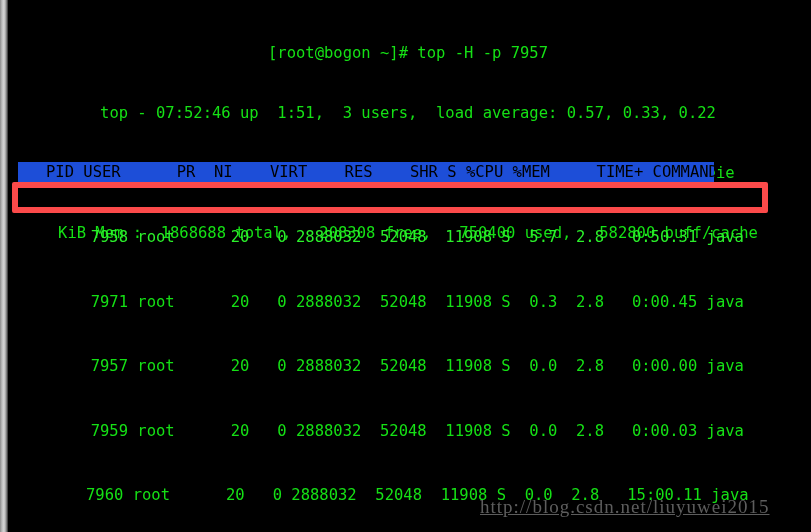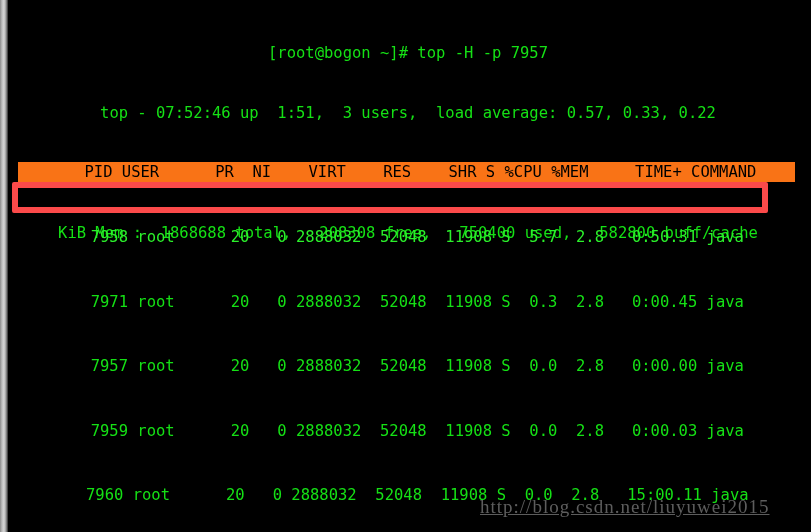--- a/index.html
+++ b/index.html
@@ -28,22 +28,22 @@
     color:#15e015;
     font-size:15.5px;
     line-height:20px;
     white-space:pre;
     letter-spacing:0px;
   }
   .summary .line{height:20px;white-space:pre;}
 
   
   .colhead{
-    position:absolute;left:18px;top:162px;width:777px;height:20px;
-    background:#f97316;
+    position:absolute;left:18px;top:162px;width:696px;height:20px;
+    background:#1d4ed8;
     color:#000;
     font-size:15.5px;
     line-height:20px;
     white-space:pre;
     z-index:2;
   }
 
   .rows{
     position:absolute;left:8px;top:184px;width:800px;
     color:#15e015;

